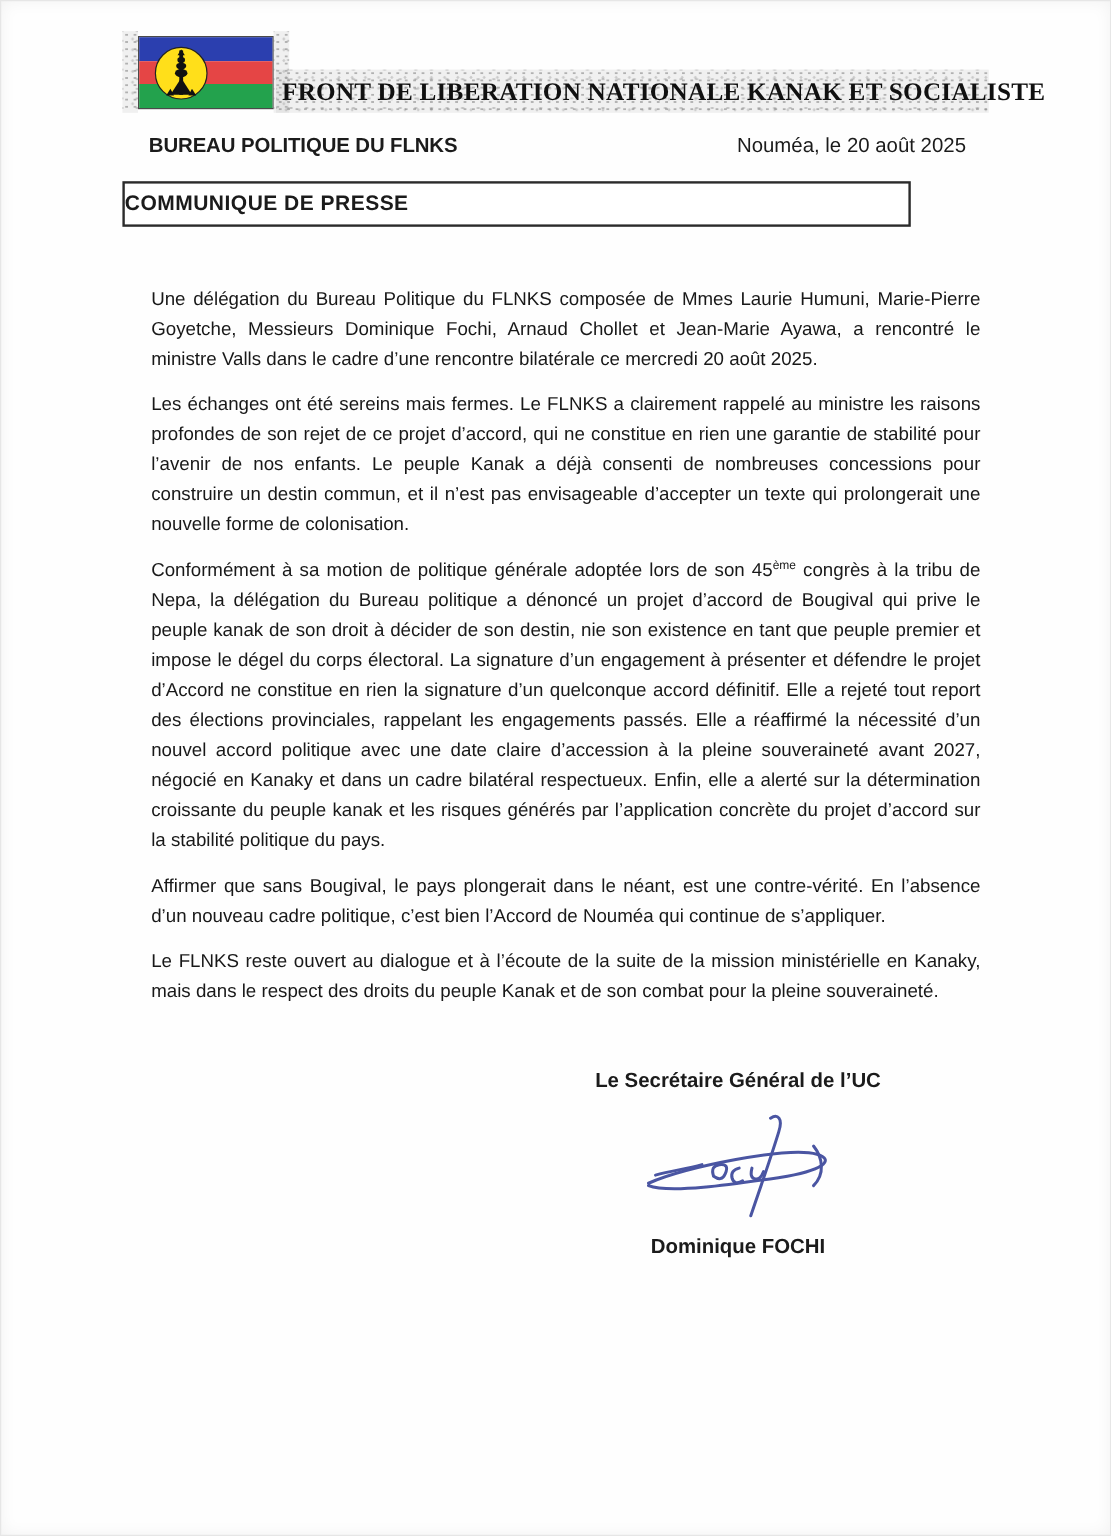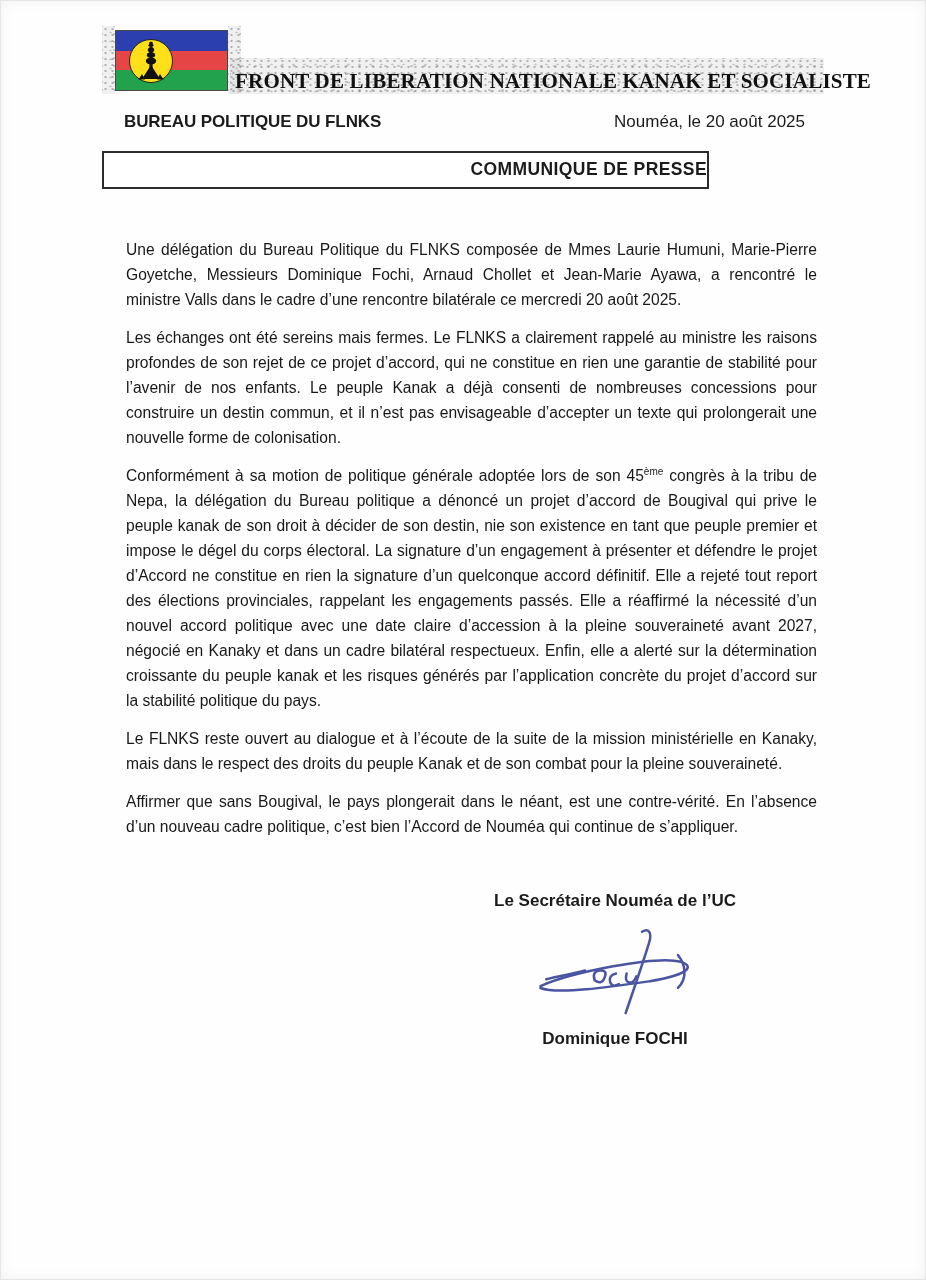--- a/index.html
+++ b/index.html
@@ -37,45 +37,45 @@
   .flag-disc {
     position:absolute; left:13px; top:8px; width:44px; height:44px;
     border-radius:50%;
     border:1px solid #222;
     display:flex; align-items:center; justify-content:center;
   }
   .flag-disc svg { display:block; }
 
   .title-band {
     position:absolute; left:230px; top:58px; width:594px; height:36px;
-    display:flex; align-items:flex-end;
+    display:flex; align-items:center;
     padding-left:5px;
   }
   .org-name {
     font-family:"Liberation Serif", serif;
     font-weight:bold;
     font-size:21px;
     letter-spacing:0.2px;
     color:#101010;
     white-space:nowrap;
   }
 
   .meta-row {
     position:absolute; left:124px; top:112px; width:707px;
     display:flex; justify-content:space-between; align-items:baseline;
     font-size:17px;
   }
   .bureau { font-weight:bold; letter-spacing:-0.1px; }
   .place-date { padding-right:26px;margin-left:44px; }
 
   .press-box {
-    position:absolute; left:102px; top:151px; width:607px;
+    position:absolute; left:102px; top:151px; width:657px;
     border:2px solid #2b2b2b;
     background:#fff;
-    text-align:right;
+    text-align:left;
     padding:6px 0 7px 0;
   }
   .press-box .label { font-weight:bold; font-size:17.5px; letter-spacing:0.4px; }
 
   
   .body-text {
     position:absolute; left:110px; top:237px; width:707px;
     font-size:15.6px; line-height:25px;
     text-align:justify;
     color:#181818;
@@ -139,29 +139,29 @@
     <p>
       <span>Une délégation du Bureau Politique du FLNKS composée de Mmes Laurie Humuni, Marie-Pierre Goyetche, Messieurs Dominique Fochi, Arnaud Chollet et Jean-Marie Ayawa, a rencontré le ministre Valls dans le cadre d’une rencontre bilatérale ce mercredi 20 août 2025.</span>
     </p>
     <p>
       <span>Les échanges ont été sereins mais fermes. Le FLNKS a clairement rappelé au ministre les raisons profondes de son rejet de ce projet d’accord, qui ne constitue en rien une garantie de stabilité pour l’avenir de nos enfants. Le peuple Kanak a déjà consenti de nombreuses concessions pour construire un destin commun, et il n’est pas envisageable d’accepter un texte qui prolongerait une nouvelle forme de colonisation.</span>
     </p>
     <p>
       <span>Conformément à sa motion de politique générale adoptée lors de son 45</span><sup><span>ème</span></sup><span> congrès à la tribu de Nepa, la délégation du Bureau politique a dénoncé un projet d’accord de Bougival qui prive le peuple kanak de son droit à décider de son destin, nie son existence en tant que peuple premier et impose le dégel du corps électoral. La signature d’un engagement à présenter et défendre le projet d’Accord ne constitue en rien la signature d’un quelconque accord définitif. Elle a rejeté tout report des élections provinciales, rappelant les engagements passés. Elle a réaffirmé la nécessité d’un nouvel accord politique avec une date claire d’accession à la pleine souveraineté avant 2027, négocié en Kanaky et dans un cadre bilatéral respectueux. Enfin, elle a alerté sur la détermination croissante du peuple kanak et les risques générés par l’application concrète du projet d’accord sur la stabilité politique du pays.</span>
     </p>
     <p>
-      <span>Le FLNKS reste ouvert au dialogue et à l’écoute de la suite de la mission ministérielle en Kanaky, mais dans le respect des droits du peuple Kanak et de son combat pour la pleine souveraineté.</span>
+      <span>Affirmer que sans Bougival, le pays plongerait dans le néant, est une contre-vérité. En l’absence d’un nouveau cadre politique, c’est bien l’Accord de Nouméa qui continue de s’appliquer.</span>
     </p>
     <p>
-      <span>Affirmer que sans Bougival, le pays plongerait dans le néant, est une contre-vérité. En l’absence d’un nouveau cadre politique, c’est bien l’Accord de Nouméa qui continue de s’appliquer.</span>
+      <span>Le FLNKS reste ouvert au dialogue et à l’écoute de la suite de la mission ministérielle en Kanaky, mais dans le respect des droits du peuple Kanak et de son combat pour la pleine souveraineté.</span>
     </p>
   </div>
 
   <div class="sig-block">
-    <div class="sig-role">Le Secrétaire Nouméa de l’UC</div>
+    <div class="sig-role">Le Secrétaire Général de l’UC</div>
     <div class="sig-image">
       <svg width="168" height="92" viewBox="0 0 170 95">
         <g fill="none" stroke="#4a55a2" stroke-width="2.6" stroke-linecap="round">
           <path d="M8,62 C40,48 128,30 153,37 C169,42 158,51 121,57 C80,63 26,71 8,64"></path>
           <path d="M14,55 C28,51 40,50 54,46"></path>
           <path d="M113,6 C119,2 124,6 120,18 C112,44 102,72 96,90"></path>
           <path d="M64,56 q-3,-9 5,-10 q9,-1 5,8 q-3,7 -10,2"></path>
           <path d="M86,49 q-8,2 -6,9 q2,6 9,2"></path>
           <path d="M97,49 q-2,8 2,9 q5,2 8,-6"></path>
           <path d="M150,30 c8,10 10,24 0,34"></path>

